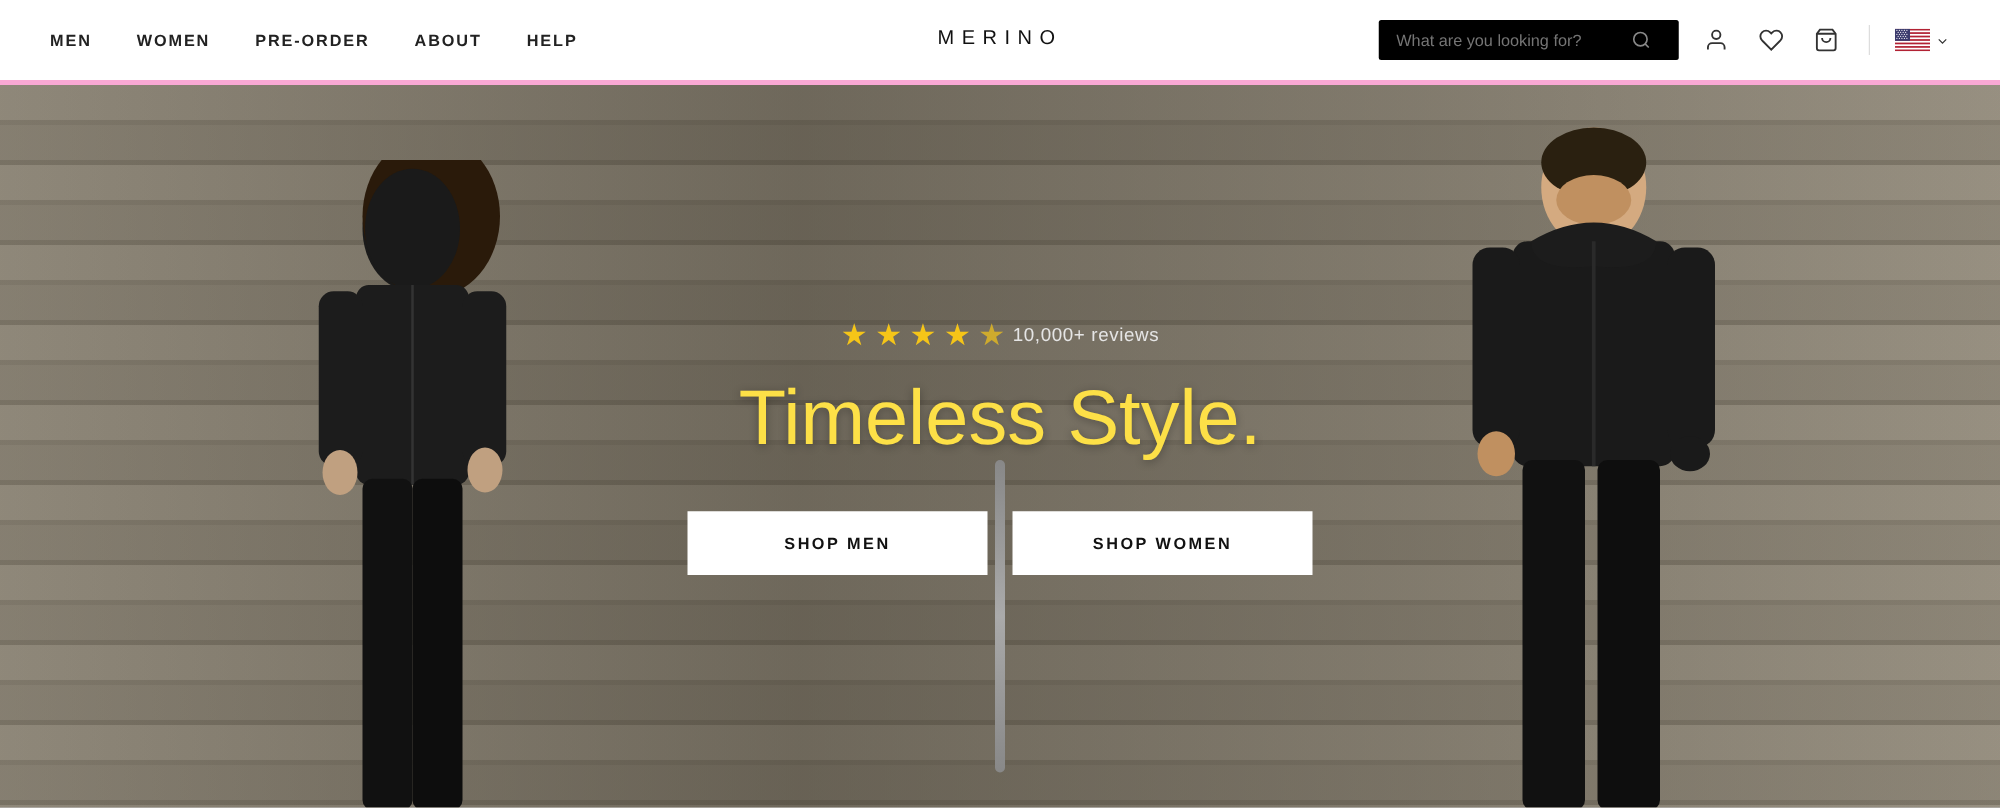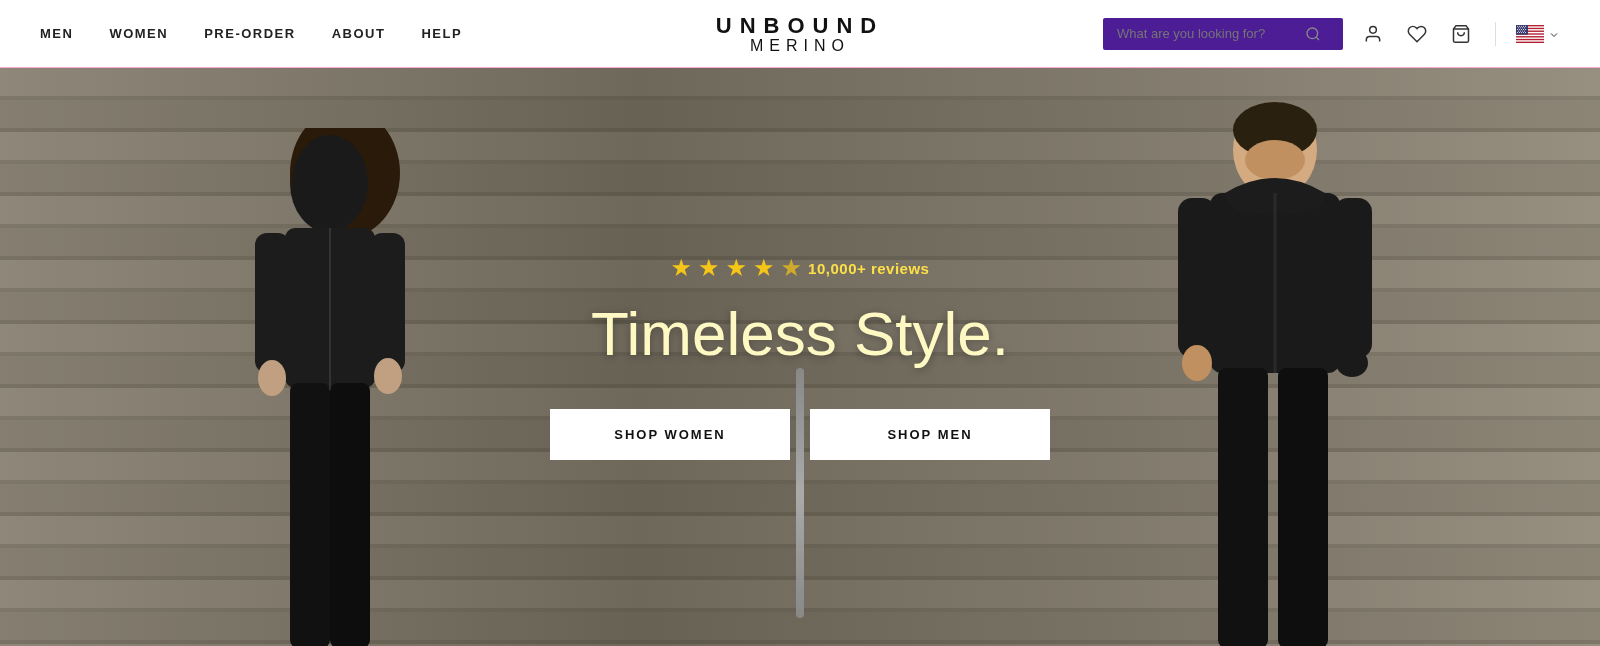--- a/index.html
+++ b/index.html
@@ -6,21 +6,21 @@
     body { font-family: 'Arial', sans-serif; width: 1600px; overflow-x: hidden; }
 
     
     .header {
       display: flex;
       align-items: center;
       justify-content: space-between;
       padding: 0 40px;
       height: 68px;
       background: #fff;
-      border-bottom: 1px solid #f9a8d4;
+      border-bottom: 4px solid #f9a8d4;
       position: relative;
       z-index: 10;
     }
     .nav-left {
       display: flex;
       gap: 36px;
       align-items: center;
     }
     .nav-item {
       font-size: 13px;
@@ -53,21 +53,21 @@
       margin-top: -2px;
     }
     .nav-right {
       display: flex;
       align-items: center;
       gap: 16px;
     }
     .search-bar {
       display: flex;
       align-items: center;
-      background: #4c1d95;
+      background: #000000;
       border-radius: 2px;
       padding: 7px 14px;
       width: 240px;
       gap: 8px;
     }
     .search-bar input {
       border: none;
       background: transparent;
       font-size: 13px;
       color: #888;
@@ -146,29 +146,29 @@
       font-size: 24px;
       color: #f5c518;
     }
     .star-half {
       font-size: 24px;
       color: #f5c518;
       opacity: 0.7;
     }
     .reviews-text {
       font-size: 15px;
-      color: #fde047;
-      font-weight: 700;
+      color: #e5e5e5;
+      font-weight: 400;
       letter-spacing: 0.5px;
     }
     .hero-headline {
       font-size: 62px;
       font-weight: 300;
       line-height: 1.15;
-      color: #fef9c3;
+      color: #fde047;
       margin-bottom: 39px;
       text-shadow: 0 2px 8px rgba(0,0,0,0.3);
       font-style: normal;
     }
     .hero-buttons {
       display: flex;
       gap: 20px;
       justify-content: center;
     }
     .hero-btn {
@@ -193,21 +193,20 @@
 <header class="header">
   <nav class="nav-left">
     <a class="nav-item">MEN</a>
     <a class="nav-item">WOMEN</a>
     <a class="nav-item">PRE-ORDER</a>
     <a class="nav-item">ABOUT</a>
     <a class="nav-item">HELP</a>
   </nav>
 
   <div class="logo">
-    <span class="logo-top">UNBOUND</span>
     <span class="logo-bottom">MERINO</span>
   </div>
 
   <div class="nav-right">
     <div class="search-bar">
       <input type="text" placeholder="What are you looking for?" style="">
       <span>
         <svg width="16" height="16" viewBox="0 0 24 24" fill="none" stroke="#888" stroke-width="2">
           <circle cx="11" cy="11" r="8"></circle>
             <line x1="21" y1="21" x2="16.65" y2="16.65"></line>
@@ -347,17 +346,17 @@
       <span class="star">★</span>
       <span class="star">★</span>
       <span class="star">★</span>
       <span class="star-half">★</span>
       <span class="reviews-text">10,000+ reviews</span>
     </div>
     <h1 class="hero-headline">
       <span>Timeless Style.</span><br>
     </h1>
     <div class="hero-buttons">
+      <button class="hero-btn">SHOP MEN</button>
       <button class="hero-btn">SHOP WOMEN</button>
-      <button class="hero-btn">SHOP MEN</button>
     </div>
   </div>
 </section>
 
 </body></html>

